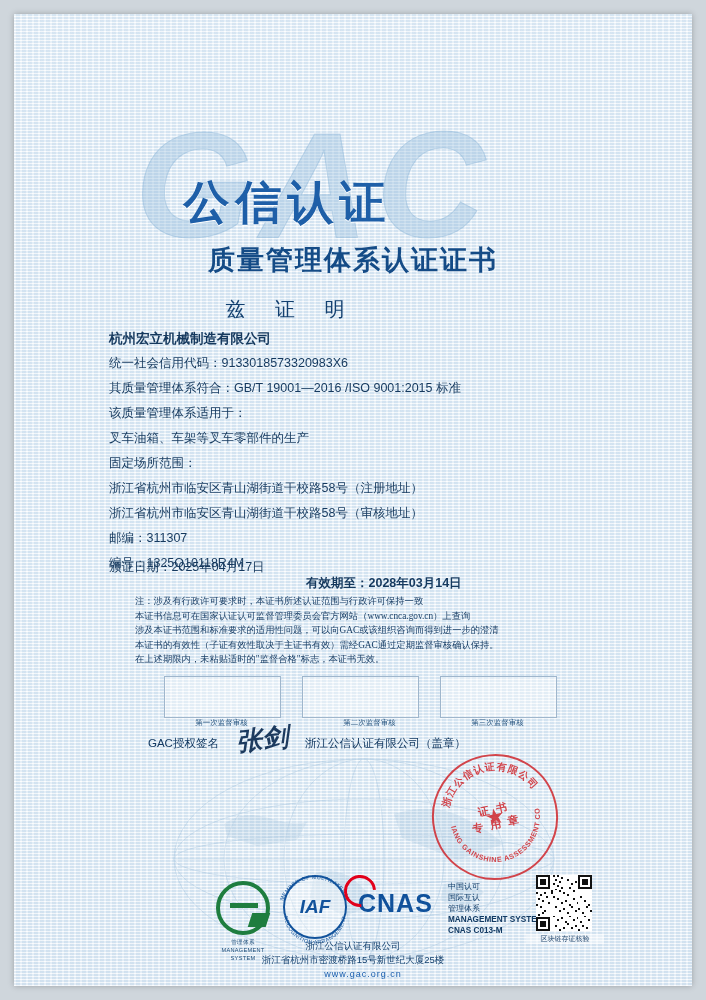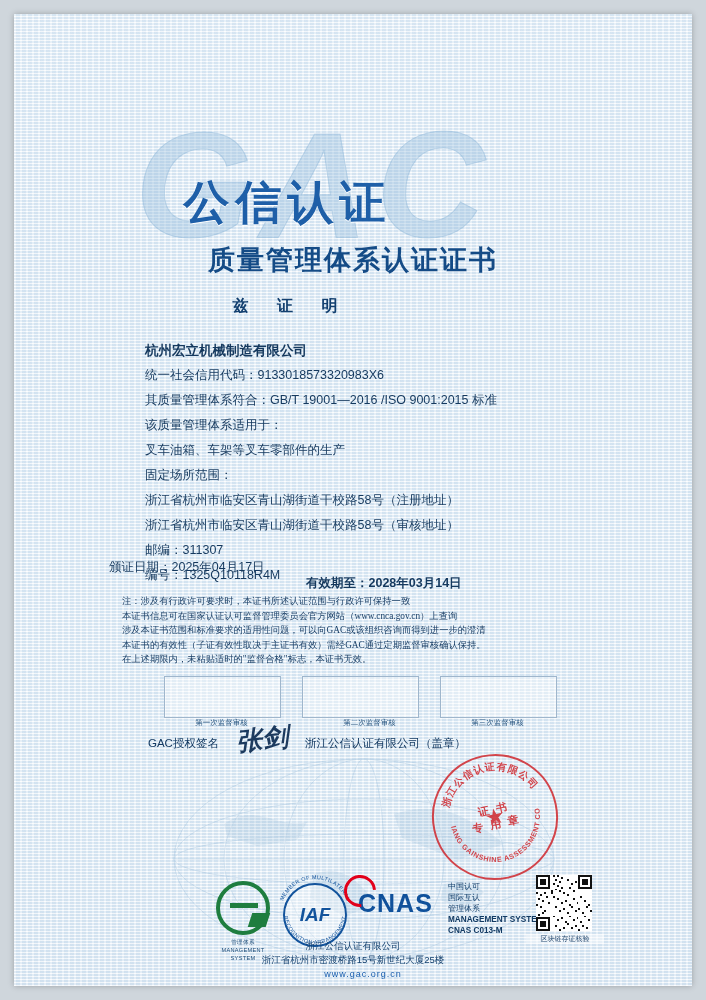--- a/index.html
+++ b/index.html
@@ -51,38 +51,38 @@
     position:absolute;top:158px;left:0;width:547px;text-align:center;
     font-size:46px;font-weight:bold;color:#1e5fa8;letter-spacing:6px;
     text-shadow:0 1px 0 #fff;
   }
   .subtitle{
     position:absolute;top:228px;left:0;width:678px;text-align:center;
     font-size:27px;font-weight:bold;color:#144b86;letter-spacing:2px;
   }
   .certify{
     position:absolute;top:282px;left:0;width:554px;text-align:center;
-    font-size:16px;font-weight:bold;color:#123f6f;letter-spacing:12px;
+    font-size:20px;font-weight:normal;color:#123f6f;letter-spacing:12px;
   }
 
   .body{
-    position:absolute;left:95px;top:324px;width:500px;
-    color:#15395e;font-size:12.5px;line-height:25px;margin-left:36px;
+    position:absolute;left:95px;top:312px;width:500px;
+    color:#15395e;font-size:12.5px;line-height:25px;
   }
   .body .line{white-space:nowrap;}
   .body .company{font-weight:bold;font-size:13.5px;}
   .dates{position:absolute;left:95px;top:545px;width:520px;font-size:12.5px;color:#15395e;}
   .dates .d2{position:absolute;left:197px;top:16px;font-weight:bold;}
 
   .notes{
     position:absolute;left:108px;top:580px;width:462px;
     font-size:9.3px;line-height:14.5px;color:#1a3f66;
     font-family:"Liberation Serif", serif;
   }
-  .notes div{white-space:nowrap;}
+  .notes div{white-space:nowrap;margin-left:13px;}
 
   .boxes{position:absolute;left:150px;top:662px;width:392px;height:46px;}
   .box{
     position:absolute;top:0;width:115px;height:40px;
     border:1px solid #9fb6cc;background:rgba(255,255,255,.35);
   }
   .box.b1{left:0;} .box.b2{left:138px;} .box.b3{left:276px;}
   .boxlabel{
     position:absolute;top:42px;width:115px;text-align:center;
     font-size:7.5px;color:#23527e;
@@ -122,21 +122,21 @@
   .ring{
     width:46px;height:46px;border-radius:50%;border:4px solid #1e7d3f;margin:0 auto;
     position:relative;
   }
   .ring:after{content:"";position:absolute;left:10px;top:18px;width:28px;height:5px;background:#1e7d3f;}
   .ring:before{content:"";position:absolute;left:30px;top:28px;width:18px;height:14px;background:#1e7d3f;transform:skewX(-18deg);}
   .cap{font-size:5.6px;color:#1d4c78;letter-spacing:.3px;margin-top:3px;line-height:8px;}
 
   .logo-iaf{position:absolute;left:258px;top:6px;width:86px;text-align:center;}
   .iafcircle{
-    width:60px;height:60px;border-radius:50%;border:2px solid #12539c;margin:8px auto;
+    width:60px;height:60px;border-radius:50%;border:2px solid #12539c;margin:0 auto;
     display:flex;align-items:center;justify-content:center;
     font-size:19px;font-weight:bold;color:#12539c;font-style:italic;
     background:rgba(255,255,255,.35);
   }
   .iaftext{position:absolute;left:0;top:0;width:86px;height:72px;}
   .iaftext text{fill:#12539c;font-size:5.4px;font-family:"Liberation Sans",sans-serif;letter-spacing:.4px;}
 
   .logo-cnas{position:absolute;left:344px;top:20px;}
   .cnas{font-size:25px;font-weight:bold;color:#10519b;letter-spacing:1px;}
   .cnasmark{

